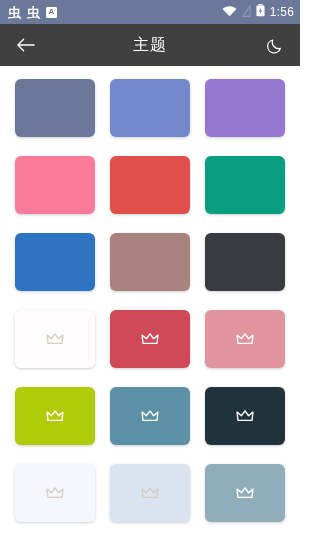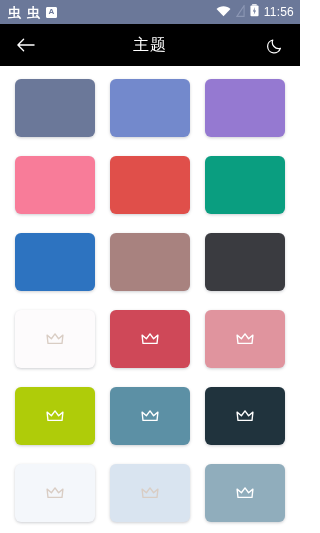--- a/index.html
+++ b/index.html
@@ -27,21 +27,21 @@
     display:flex; align-items:center; justify-content:center;
     font-size:8px; line-height:8px; font-weight:700; color:#ffffff;
     background:#ffffff; color:#6b7899;
   }
   .sb-right{ margin-left:auto; display:flex; align-items:center; gap:5px; }
   .sb-time{ font-size:12px; letter-spacing:.2px; color:#ffffff; }
 
   
   .appbar{
     height:42px;
-    background:#000000;
+    background:#404040;
     display:flex;
     align-items:center;
     padding:0 12px;
     position:relative;
   }
   .appbar-title{
     position:absolute; left:0; right:0; text-align:center;
     font-size:16px; color:#ffffff; letter-spacing:1px;
     font-family:"DejaVu Sans", sans-serif;
     pointer-events:none;
@@ -95,21 +95,21 @@
         <path d="M9 0.5 9 12.5 1 12.5z" fill="none" stroke="#8c97b4" stroke-width="1.2"></path>
       </svg>
     </span>
     <span>
       <svg width="9" height="13" viewBox="0 0 10 14">
         <rect x="2.4" y="0" width="5" height="1.4" fill="#ffffff"></rect>
         <rect x="0.5" y="1.4" width="9" height="12.1" rx="1.2" fill="#ffffff"></rect>
         <path d="M5.6 3.2 3.2 8.0 4.8 8.0 4.2 11.8 6.7 6.9 5.0 6.9z" fill="#6b7899"></path>
       </svg>
     </span>
-    <span class="sb-time">11:56</span>
+    <span class="sb-time">1:56</span>
   </div>
 </div>
 
 <div class="appbar">
   <div class="ab-btn">
     <svg width="19" height="16" viewBox="0 0 20 16">
       <path d="M19 8 H2 M8 2 L2 8 L8 14" fill="none" stroke="#ffffff" stroke-width="1.4" stroke-linecap="round" stroke-linejoin="round"></path>
     </svg>
   </div>
 

